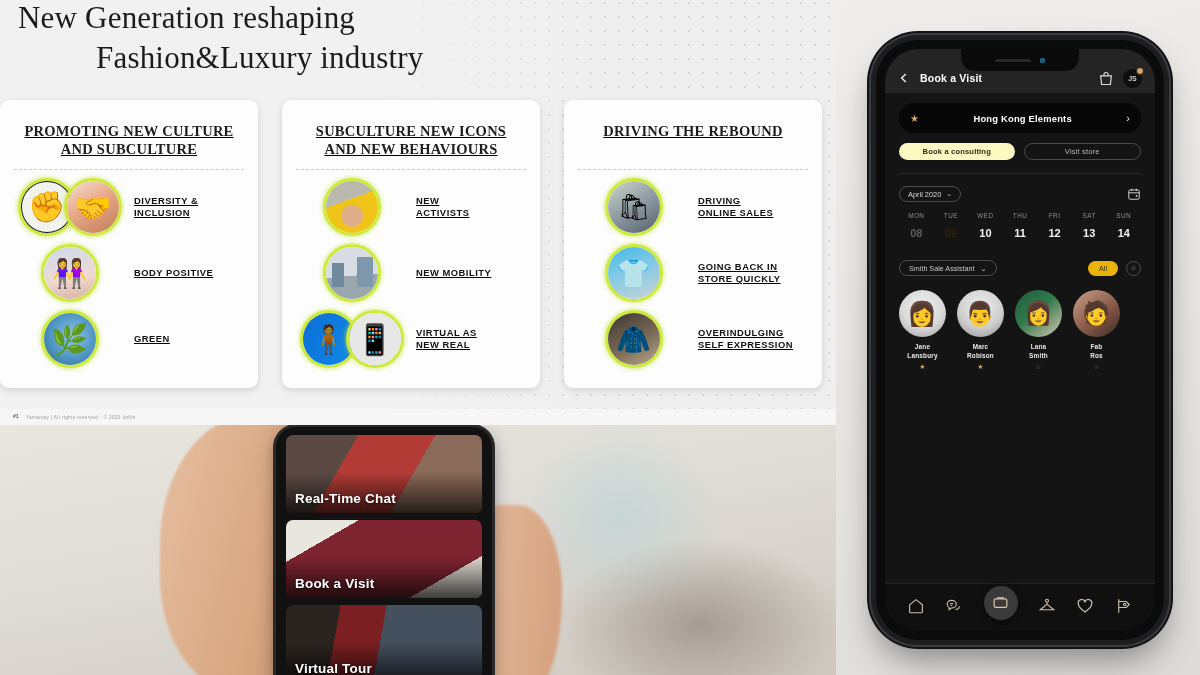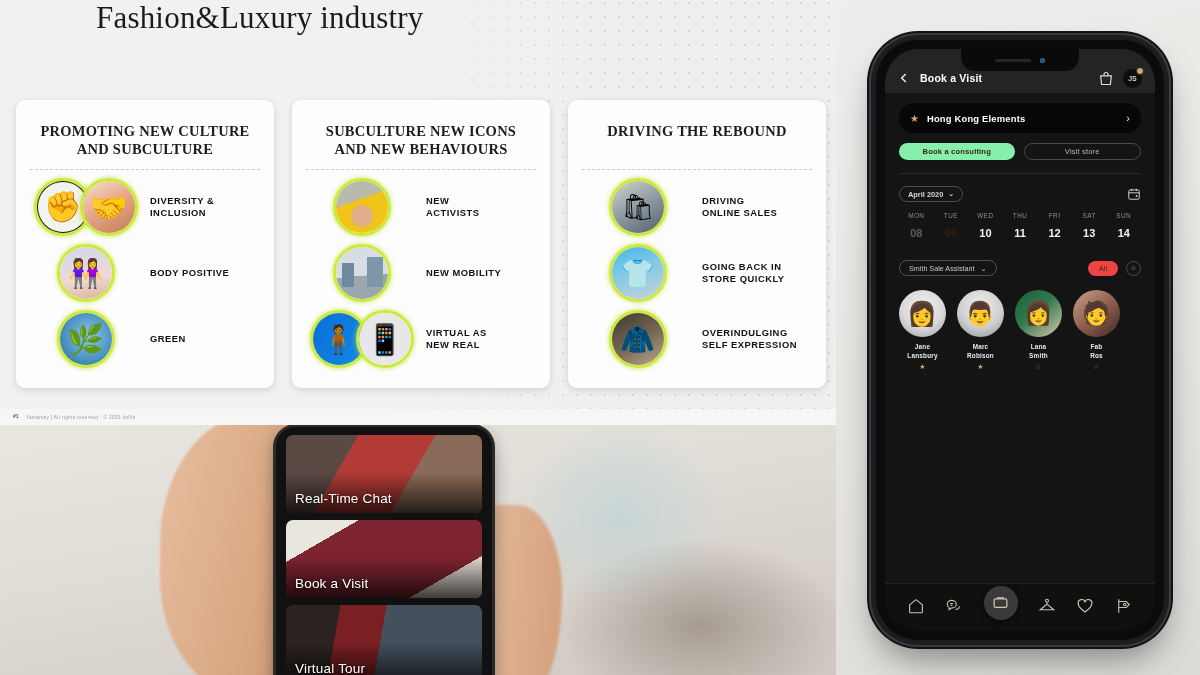--- a/index.html
+++ b/index.html
@@ -26,21 +26,21 @@
     background:linear-gradient(to right,#f1f1f1 62%,rgba(241,241,241,0));
     pointer-events:none;
   }
   .slide-title {
     position:absolute; left:18px; top:-2px; width:620px;
     font-family:"Liberation Serif", serif;
     font-size:31px; line-height:40px; color:#1b1b1b; letter-spacing:.2px;
   }
   .slide-title .l2 { display:block; padding-left:78px; }
 
-  .cards { position:absolute; left:16px; top:100px; display:flex; gap:18px; }
+  .cards { position:absolute; left:0; top:100px; display:flex; gap:24px;text-decoration:underline; }
   .card {
     width:258px; height:288px; background:#fdfdfd; border-radius:9px;
     box-shadow:0 2px 7px rgba(0,0,0,.13);
     padding:14px 12px 10px 12px; display:flex; flex-direction:column;
   }
   .card-title {
     font-family:"Liberation Serif", serif;
     font-weight:700; font-size:14.5px; line-height:17.5px;
     text-align:center; color:#1d1d1d; letter-spacing:.25px;
     padding:9px 2px 0 2px; min-height:46px;
@@ -174,21 +174,21 @@
   }
   .pcard .pbg { position:absolute; inset:0; }
   .pc1 .pbg { background:linear-gradient(120deg,#5b4a44 0 30%,#b23b35 30% 62%,#8a6a58 62% 100%); }
   .pc2 .pbg { background:linear-gradient(150deg,#e9e5df 0 22%,#7d2430 22% 78%,#ded7cf 78% 100%); }
   .pc3 .pbg { background:linear-gradient(100deg,#2b2320 0 26%,#7b1f22 26% 48%,#45505e 48% 100%); }
   .pcard .shade {
     position:absolute; left:0; bottom:0; width:100%; height:52%;
     background:linear-gradient(to top,rgba(0,0,0,.72),rgba(0,0,0,0));
   }
   .pcard .plabel {
-    position:absolute; left:9px; bottom:7px; color:#fff; font-weight:400;
+    position:absolute; left:9px; bottom:7px; color:#fff; font-weight:700;
     font-size:13.5px; letter-spacing:.2px;
     text-shadow:0 1px 3px rgba(0,0,0,.75);
   }
 
   
   .rightpanel {
     position:absolute; left:836px; top:0; width:364px; height:675px;
     background:linear-gradient(160deg,#efeeec,#e6e4e1 60%,#dddbd8);
   }
   .device {
@@ -232,34 +232,34 @@
   }
 
   .appbody { flex:1; padding:10px 14px 0 14px; display:flex; flex-direction:column; overflow:hidden; }
 
   .store-pill {
     height:30px; border-radius:15px; background:#070707;
     display:flex; align-items:center; gap:8px; padding:0 11px;
     flex:0 0 auto;
   }
   .store-pill .star { color:#d9a86c; font-size:10px; }
-  .store-pill .nm { color:#fff; font-size:9.4px; font-weight:700; letter-spacing:.2px; flex:1; }
+  .store-pill .nm { color:#fff; font-size:9.4px; font-weight:700; letter-spacing:.2px; flex:1;text-align:center; }
   .store-pill .chev { color:#e6e6e6; font-size:11px; }
 
   .toggles { display:flex; gap:9px; margin-top:10px; flex:0 0 auto; }
   .tg {
     flex:1; height:17px; border-radius:9px; display:flex; align-items:center;
     justify-content:center; font-size:7.6px; letter-spacing:.15px;
   }
-  .tg.on { background:#86efac; color:#3a2a17; font-weight:600;text-align:right; }
+  .tg.on { background:#fef9c3; color:#3a2a17; font-weight:600;text-align:right; }
   .tg.off { border:1px solid #4a4a4a; color:#b6b6b6; }
 
   .sep { height:1px; background:#2a2a2a; margin:13px 0 0 0; flex:0 0 auto; }
 
-  .monthrow { display:flex; align-items:center; margin-top:12px; flex:0 0 auto;font-weight:bold; }
+  .monthrow { display:flex; align-items:center; margin-top:12px; flex:0 0 auto; }
   .month-sel {
     height:16px; border:1px solid #4d4d4d; border-radius:8px; color:#d8d8d8;
     font-size:7.4px; display:flex; align-items:center; gap:5px; padding:0 8px;
   }
   .month-sel .cd { font-size:7px; color:#b9b9b9; }
   .cal-icon { margin-left:auto; width:14px; height:14px; color:#cfcfcf; }
 
   .daynames, .daynums { display:flex; margin-top:10px; flex:0 0 auto; }
   .daynames span, .daynums span { flex:1; text-align:center; }
   .daynames span { color:#8e8e8e; font-size:6.4px; letter-spacing:.45px; }
@@ -274,21 +274,21 @@
     content:""; position:absolute; left:50%; top:50%; width:21px; height:21px;
     transform:translate(-50%,-50%); background:#d9a86c; border-radius:50%; z-index:-1;
   }
 
   .sarow { display:flex; align-items:center; margin-top:16px; gap:8px; flex:0 0 auto; }
   .sa-sel {
     height:16px; border:1px solid #4d4d4d; border-radius:8px; color:#c9c9c9;
     font-size:7.2px; display:flex; align-items:center; gap:6px; padding:0 9px;
   }
   .sa-all {
-    margin-left:auto; min-width:30px; height:15px; border-radius:8px; background:#ef4444;
+    margin-left:auto; min-width:30px; height:15px; border-radius:8px; background:#eab308;
     color:#3a2a17; font-size:7.2px; display:flex; align-items:center; justify-content:center;
   }
   .sa-star {
     width:15px; height:15px; border-radius:50%; border:1px solid #4d4d4d;
     display:flex; align-items:center; justify-content:center; color:#bdbdbd; font-size:7px;
   }
 
   .people { display:flex; gap:11px; margin-top:14px; flex:0 0 auto; }
   .person { width:47px; flex:0 0 auto; text-align:center; }
   .pavatar {
@@ -324,20 +324,21 @@
 </style>
 </head>
 <body>
 
 <div id="stage">
 
   <div class="slide">
     <div class="slide-wash"></div>
 
     <div class="slide-title">
+      <span>New Generation reshaping</span>
       <span class="l2">Fashion&amp;Luxury industry</span>
     </div>
 
     <div class="cards">
 
       <div class="card">
         <div class="card-title">
           <span>PROMOTING NEW CULTURE</span><br>
           <span>AND SUBCULTURE</span>
         </div>

